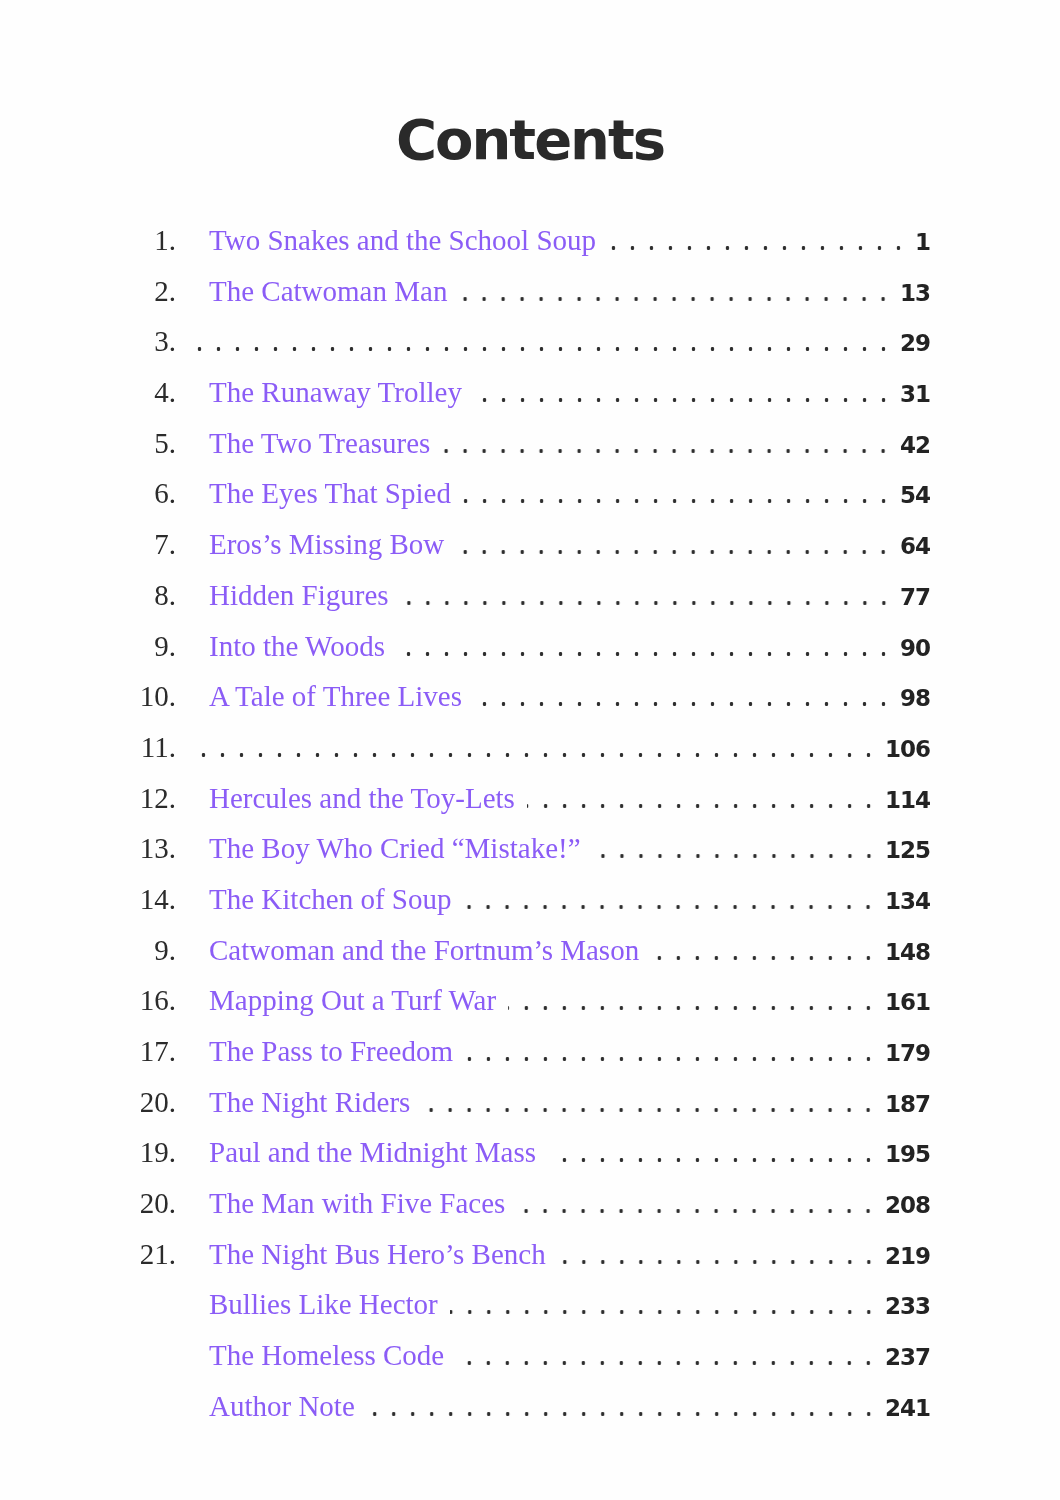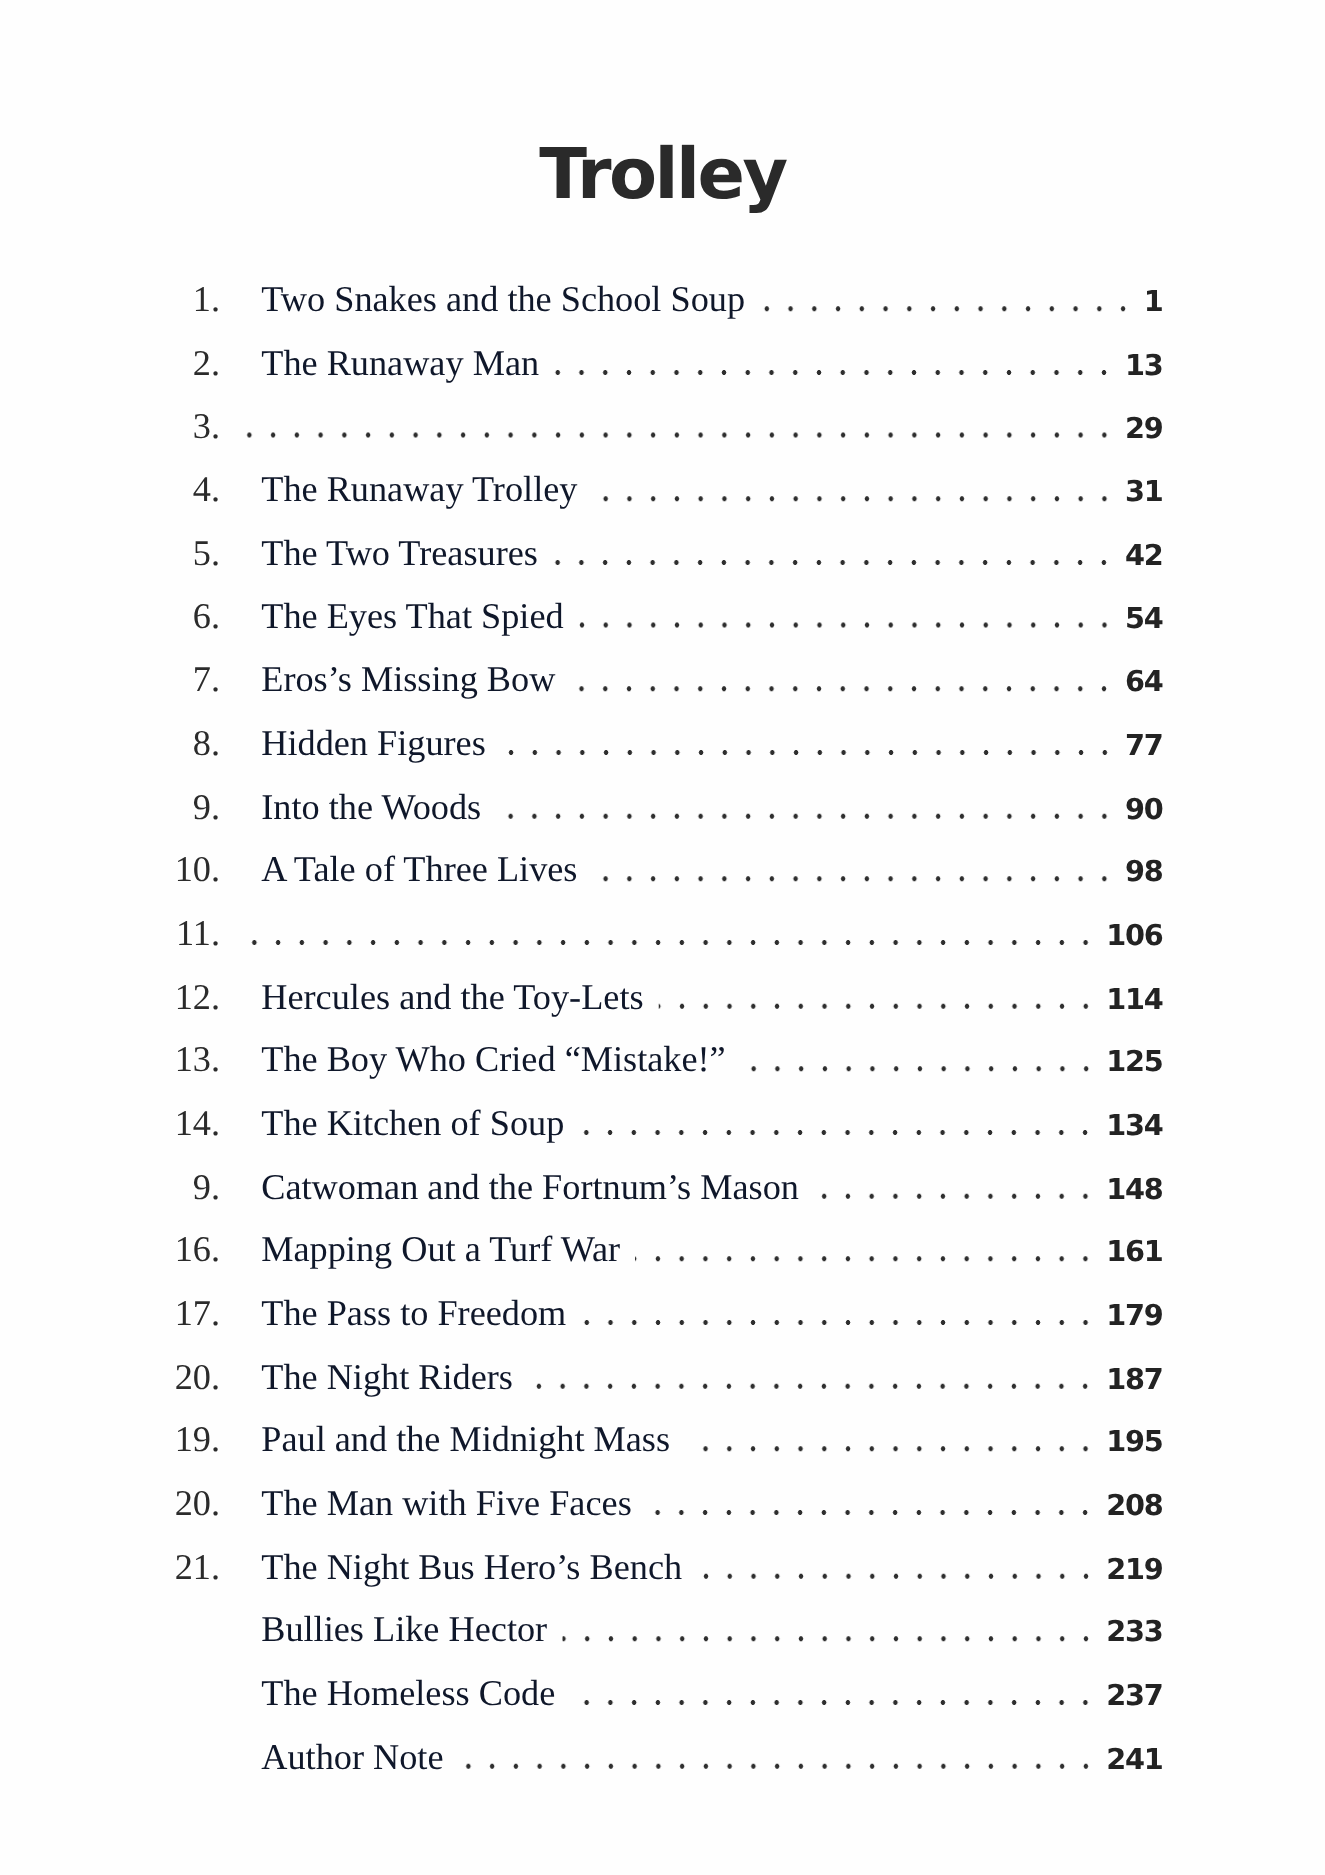--- a/index.html
+++ b/index.html
@@ -40,21 +40,21 @@
     flex: 0 0 58px;
     text-align: right;
     font-size: 29px;
     line-height: 1;
     color: #2b2b2b;
   }
   .toc-entry-title {
     margin-left: 33px;
     font-size: 29px;
     line-height: 1;
-    color: #0f172a;
+    color: #8b5cf6;
   }
   .toc-leader {
     flex: 1 1 auto;
     height: 4px;
     margin: 0 7px 0 12px;
     background-image: radial-gradient(circle, #2e2e2e 1.7px, transparent 2.1px);
     background-size: 19px 4px;
     background-position: right center;
     background-repeat: repeat-x;
   }
@@ -66,33 +66,33 @@
     letter-spacing: -1px;
     line-height: 1;
     color: #232323;
     text-align: right;
   }
 </style>
 </head>
 <body>
 
 <div class="page">
-  <div class="toc-title">Trolley</div>
+  <div class="toc-title">Contents</div>
 
   <div class="toc-list">
   <div class="toc-row">
     <span class="toc-num">1.</span>
     <span class="toc-entry-title">Two Snakes and the School Soup</span>
     <span class="toc-leader"></span>
     <span class="toc-page">1</span>
   </div>
 
   <div class="toc-row">
     <span class="toc-num">2.</span>
-    <span class="toc-entry-title">The Runaway Man</span>
+    <span class="toc-entry-title">The Catwoman Man</span>
     <span class="toc-leader"></span>
     <span class="toc-page">13</span>
   </div>
 
   <div class="toc-row">
     <span class="toc-num">3.</span>
     <span class="toc-leader"></span>
     <span class="toc-page">29</span>
   </div>
 

